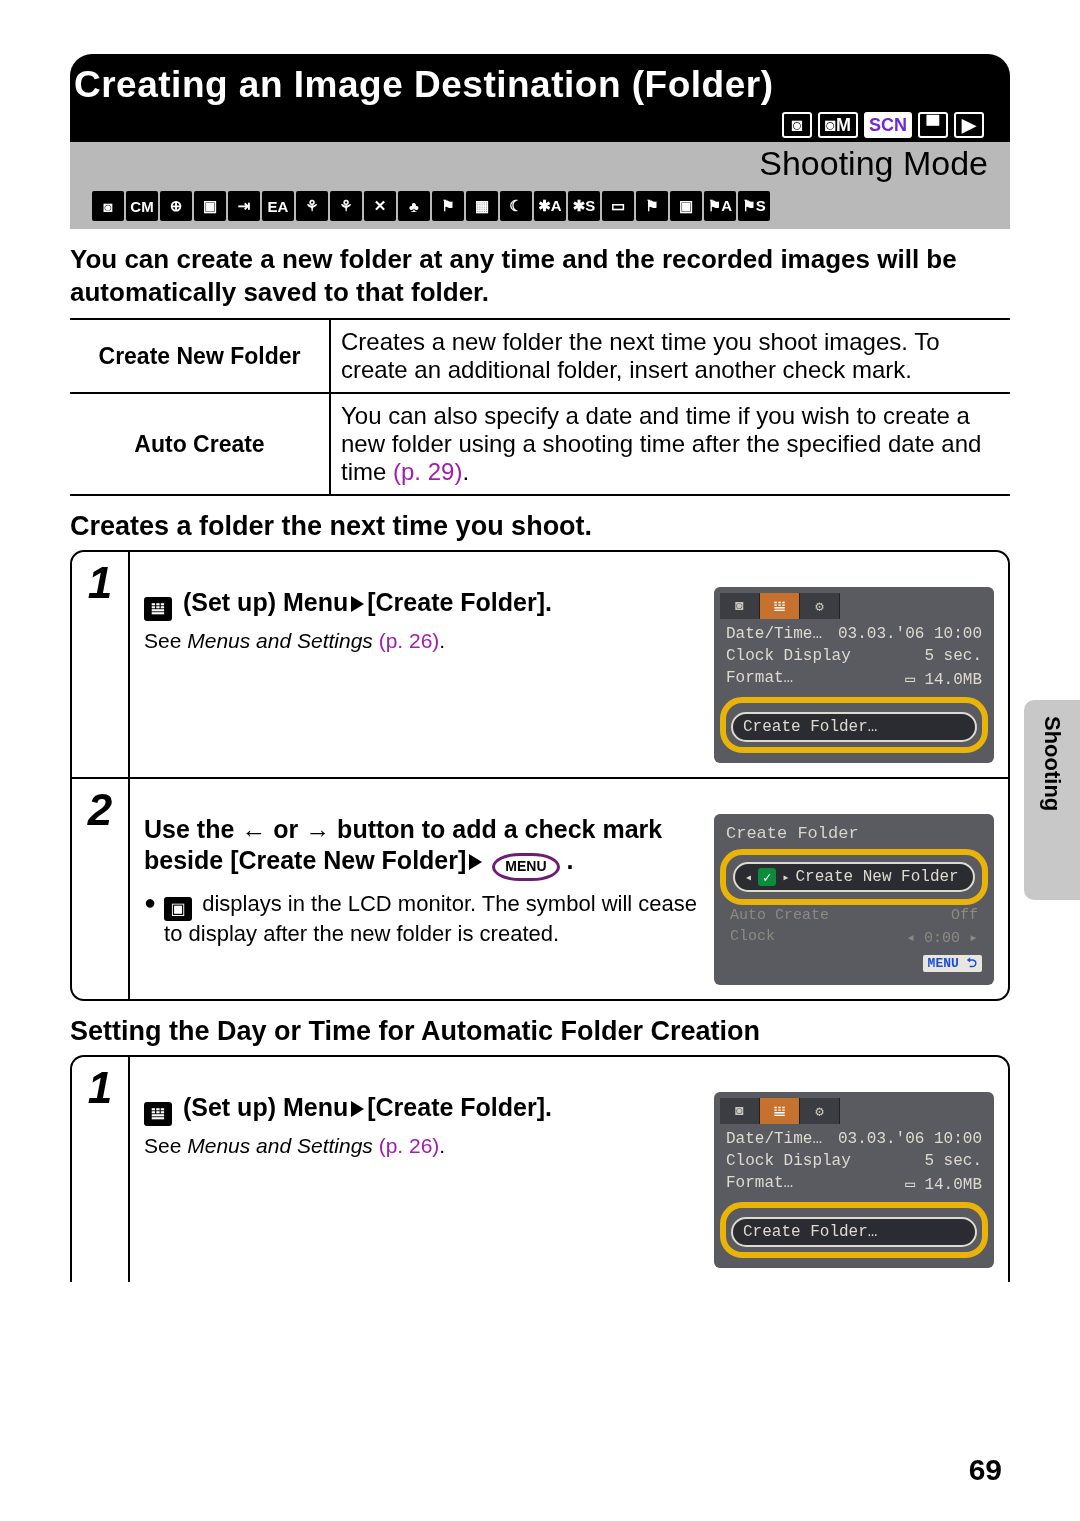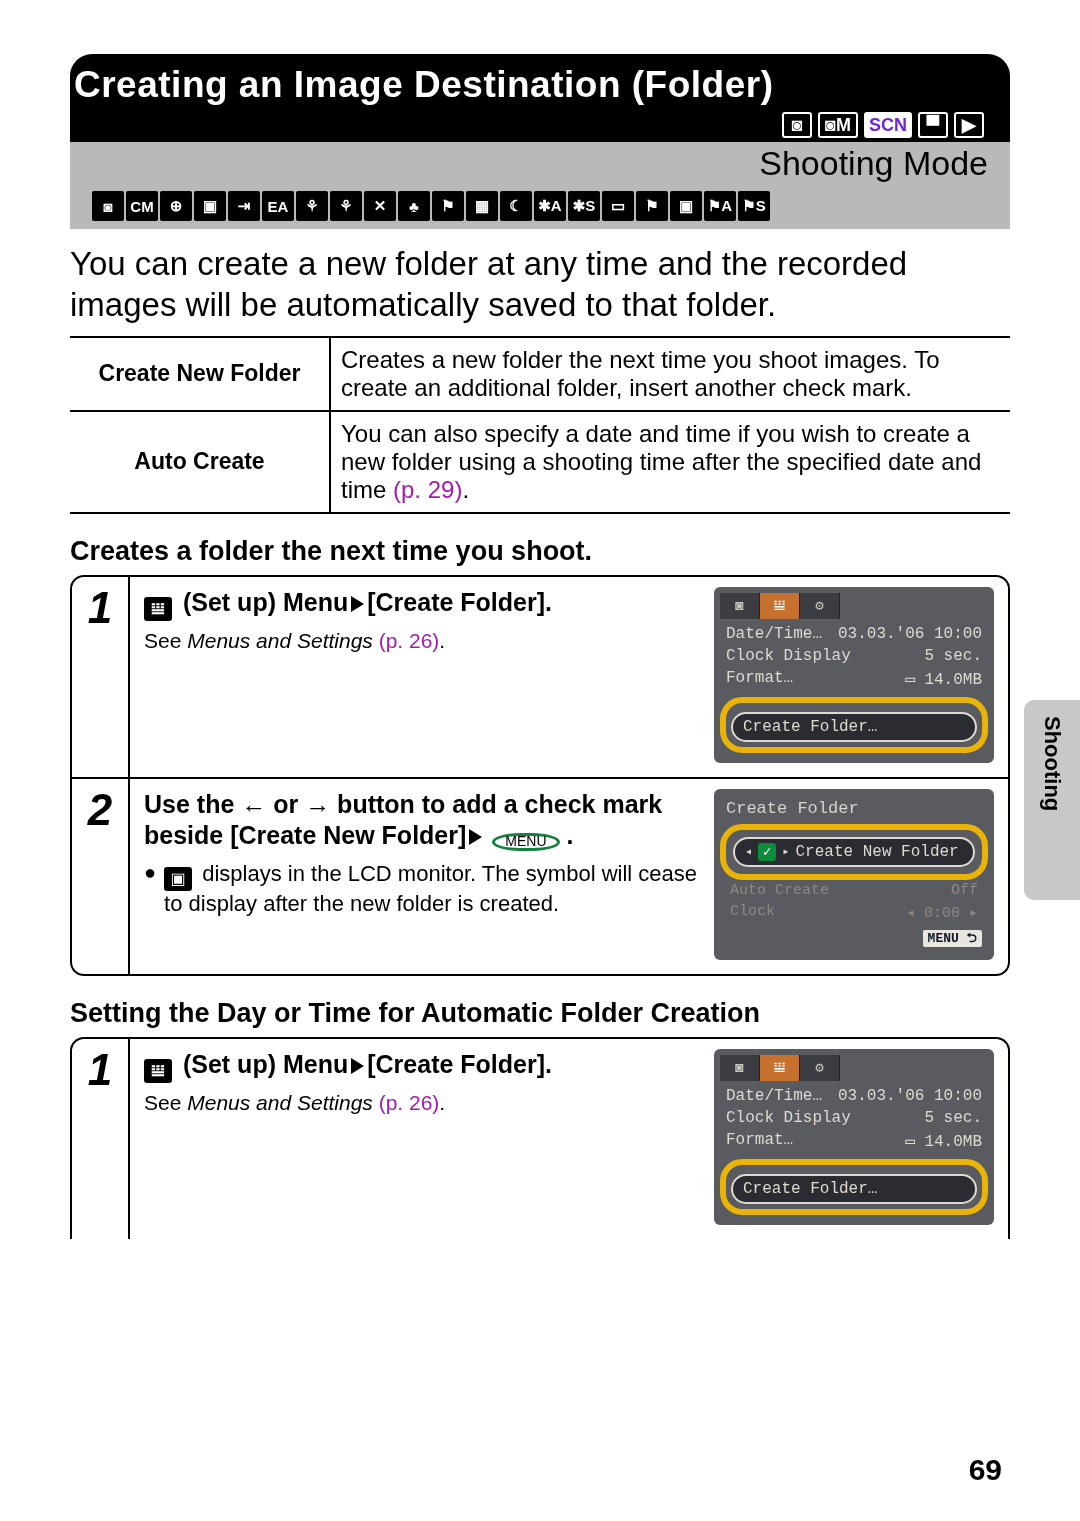--- a/index.html
+++ b/index.html
@@ -6,53 +6,53 @@
   body { font-family: Arial, Helvetica, sans-serif; background: #fff; width: 1080px; height: 1521px; position: relative; }
   .page { padding: 54px 70px 30px 70px; position: relative; }
   .black-header { background: #000; color: #fff; border-radius: 22px 22px 0 0; padding: 10px 22px 4px 4px; }
   .black-header h1 { font-size: 37px; font-weight: 900; letter-spacing: 0.5px; }
   .mode-row { display: flex; justify-content: flex-end; gap: 6px; margin-top: 6px; padding-right: 4px; }
   .mode-badge { background: #fff; color: #6d28d9; font-weight: 900; font-size: 18px; padding: 1px 5px; border-radius: 3px; display: inline-flex; align-items: center; justify-content: center; min-width: 30px; height: 26px; }
   .mode-badge.neg { background: #000; color: #fff; border: 2px solid #fff; }
   .shooting-mode-bar { background: #b9b9b9; padding: 2px 22px 4px 22px; text-align: right; font-size: 34px; }
   .icon-strip { background: #b9b9b9; padding: 4px 22px 8px 22px; display: flex; gap: 2px; flex-wrap: wrap; }
   .strip-icon { width: 32px; height: 30px; background: #000; color: #fff; display: inline-flex; align-items: center; justify-content: center; font-size: 15px; font-weight: bold; border-radius: 2px; }
-  .intro { font-size: 33px; margin: 14px 0 10px 0; line-height: 1.25; }
+  .intro { font-size: 26px; margin: 14px 0 10px 0; line-height: 1.25; font-weight: bold; }
   table.explain { width: 100%; border-collapse: collapse; }
   table.explain td { border-top: 2px solid #000; border-bottom: 2px solid #000; padding: 8px 10px; font-size: 24px; vertical-align: middle; }
   table.explain td:first-child { border-right: 2px solid #000; font-weight: 900; text-align: center; width: 260px; font-size: 23px; }
   .pref { color: #a21caf; }
-  .subhead { font-size: 27px; font-weight: 900; margin: 22px 0 8px 0; }
+  .subhead { font-size: 27px; font-weight: 900; margin: 15px 0 8px 0; }
   .steps { border: 2px solid #000; border-radius: 14px; overflow: hidden; }
   .step { display: flex; }
   .step + .step { border-top: 2px solid #000; }
   .numcell { width: 58px; border-right: 2px solid #000; display: flex; align-items: flex-start; justify-content: center; padding-top: 6px; }
   .numcell span { font-size: 44px; font-weight: 900; font-style: italic; }
-  .stepbody { flex: 1; padding: 10px 14px 14px 14px; display: flex; gap: 14px; }
+  .stepbody { flex: 1; padding: 10px 14px 14px 14px; display: flex; gap: 14px; margin-top: 25px; }
   .steptext { flex: 1; font-size: 24px; }
   .steptext .title { font-weight: 900; line-height: 1.25; font-size: 25px; }
   .steptext .note { font-size: 21px; margin-top: 8px; }
   .tri { display:inline-block; width:0; height:0; border-top:8px solid transparent; border-bottom:8px solid transparent; border-left:13px solid #000; margin: 0 3px; vertical-align: -1px;}
-  .menu-oval { display:inline-flex; align-items:center; justify-content:center; border:3px solid #15803d; border-radius: 50%/60%; padding: 0 10px; font-size: 14px; font-weight: 400; height: 18px; vertical-align: -2px;}
+  .menu-oval { display:inline-flex; align-items:center; justify-content:center; border:3px solid #701a75; border-radius: 50%/60%; padding: 0 10px; font-size: 14px; font-weight: 700; height: 28px; vertical-align: -2px;}
   .tool-icon { display:inline-flex; width:28px; height:24px; background:#000; color:#fff; align-items:center; justify-content:center; font-size:16px; border-radius:3px; vertical-align:-3px; margin-right:4px;}
   .bullet-line { display: flex; gap: 8px; margin-top: 10px; font-size: 22px; }
   .bullet-line .dot { font-size: 20px; line-height: 1.1; }
   .screenshot { width: 280px; background: #5a5b61; border-radius: 6px; padding: 6px 6px 10px 6px; color: #dedad0; font-family: "Courier New", monospace; font-size: 16px; align-self: flex-start; }
   .tab-row { display:flex; gap:0; margin-bottom:4px; }
   .tab { flex:0 0 40px; height:26px; background:#3c3d42; display:flex; align-items:center; justify-content:center; font-size:14px; color:#c8c5bc; border-right:1px solid #222;}
   .tab.active { background:#c7712e; color:#fff; }
   .menu-line { display:flex; justify-content:space-between; padding:2px 6px; }
   .hl-pill { background:#2b2c31; border:2px solid #dedad0; border-radius: 16px; padding:4px 10px; margin:6px 2px 2px 2px; position:relative; }
   .hl-pill-outer { border:6px solid #eab308; border-radius:22px; padding:3px; margin-top:6px; background: transparent;}
   .screenshot2 .title-bar { color:#d8d4cb; margin:4px 0 4px 6px; font-size:17px;}
   .option-pill { background:#2b2c31; border:2px solid #dedad0; border-radius: 16px; padding:4px 10px; margin:4px; display:flex; align-items:center; gap:6px;}
   .chk { width:18px; height:18px; background:#0a8c3a; color:#fff; border-radius:3px; display:inline-flex; align-items:center; justify-content:center; font-size:14px; font-weight:bold;}
   .dim-line { display:flex; justify-content:space-between; padding:2px 10px; color:#8d8a83; font-size:15px; }
   .menu-bottom { text-align:right; padding:4px 6px 0 0;}
-  .menu-tag { background:#e8e6df; color:#0f172a; font-weight:900; font-size:13px; padding:1px 5px; border-radius:2px;}
+  .menu-tag { background:#e8e6df; color:#1d4ed8; font-weight:900; font-size:13px; padding:1px 5px; border-radius:2px;}
   .side-tab { position:absolute; right:0; top:700px; width:56px; height:200px; background:#c8c8c8; border-radius: 10px 0 0 10px; display:flex; align-items:flex-start; justify-content:center; padding-top:16px;}
   .side-tab span { writing-mode: vertical-rl; font-weight:900; font-size:22px; }
   .pagenum { position:absolute; bottom:34px; right:78px; font-size:30px; font-weight:900;}
   .lar { font-weight:900; }
 </style>
 </head>
 <body>
 
 <div class="page">
 

